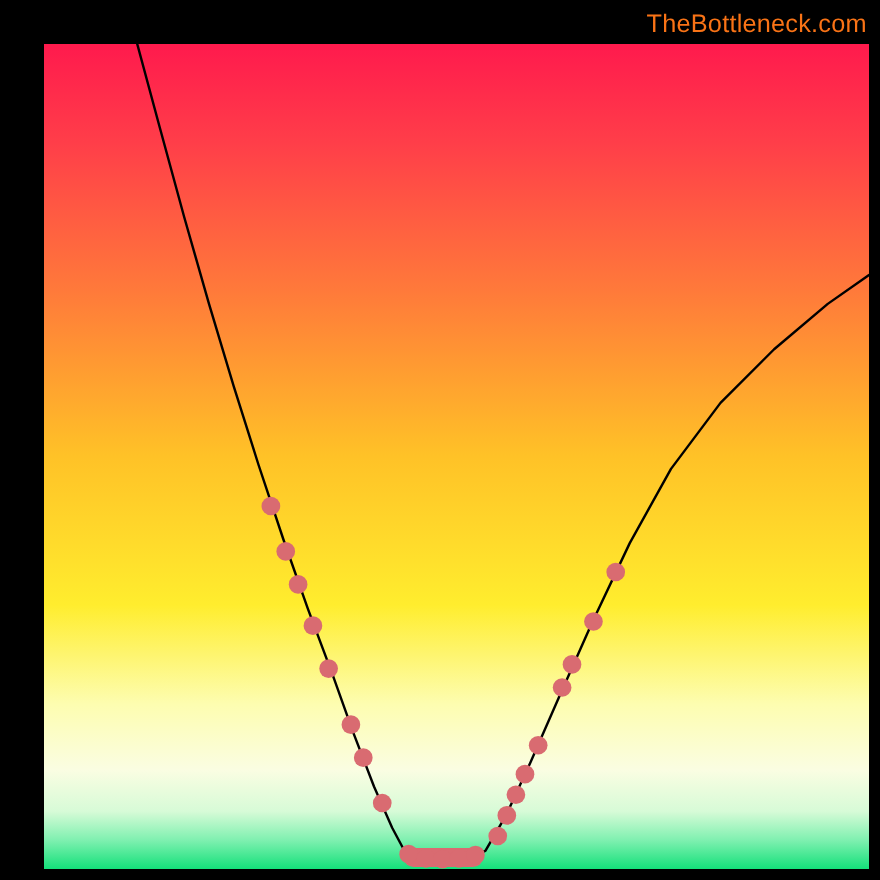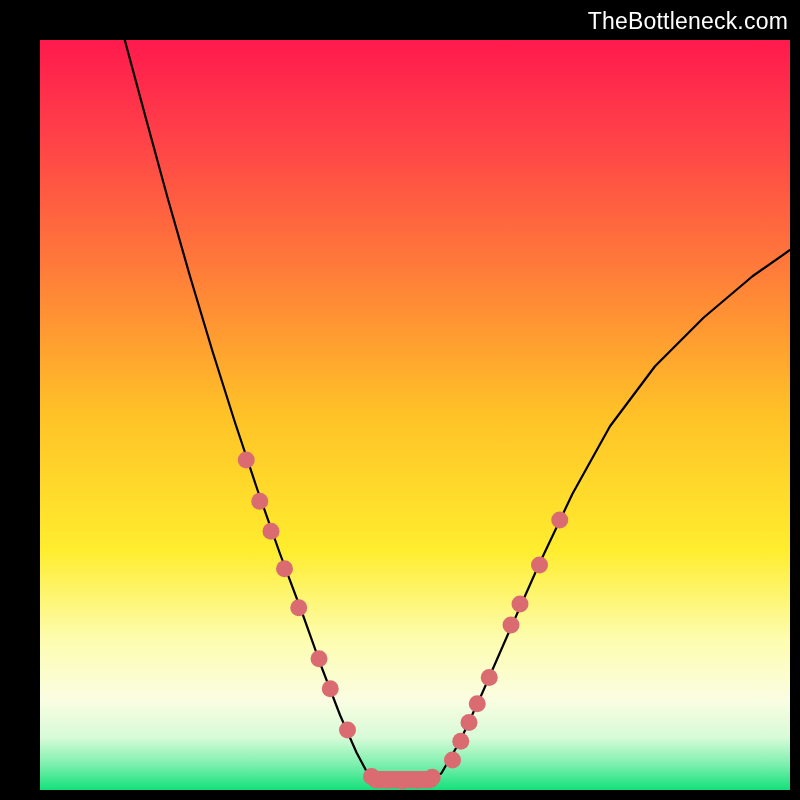--- a/index.html
+++ b/index.html
@@ -32,21 +32,21 @@
     inset: 0;
   }
   svg.curve {
     position: absolute;
     inset: 0;
   }
   .watermark {
     position: absolute;
     top: 8px;
     right: 12px;
-    color: #ffffff;
+    color: #f97316;
     font-size: 23px;
     font-weight: 400;
     letter-spacing: 0.2px;
     user-select: none;
   }
 </style>
 </head>
 <body>
 
 <div class="frame">

